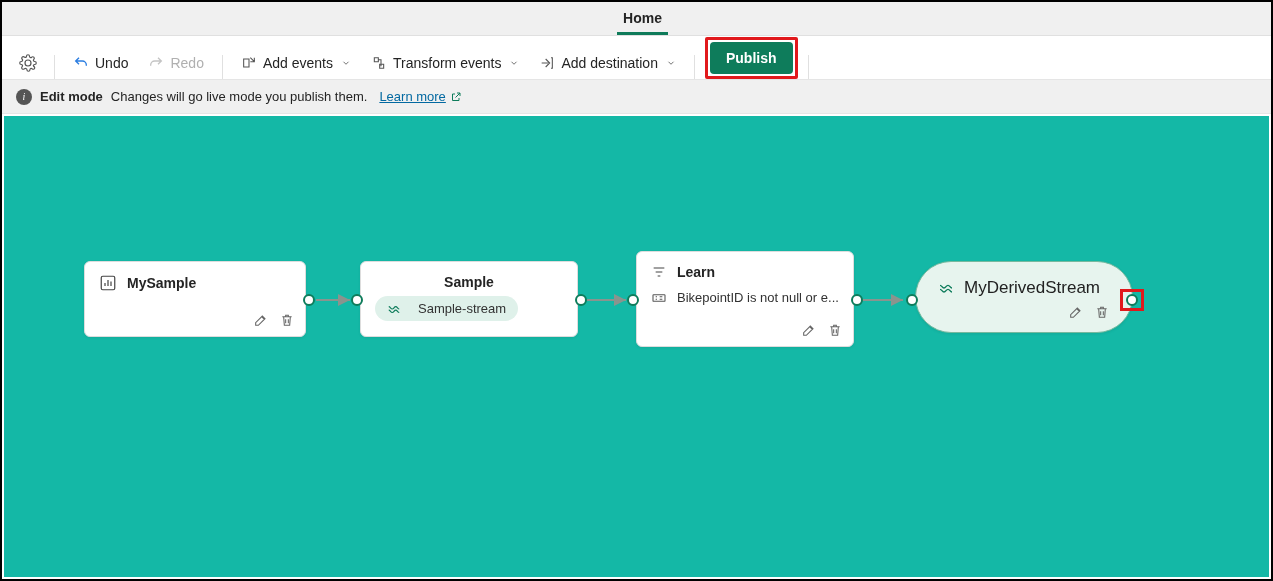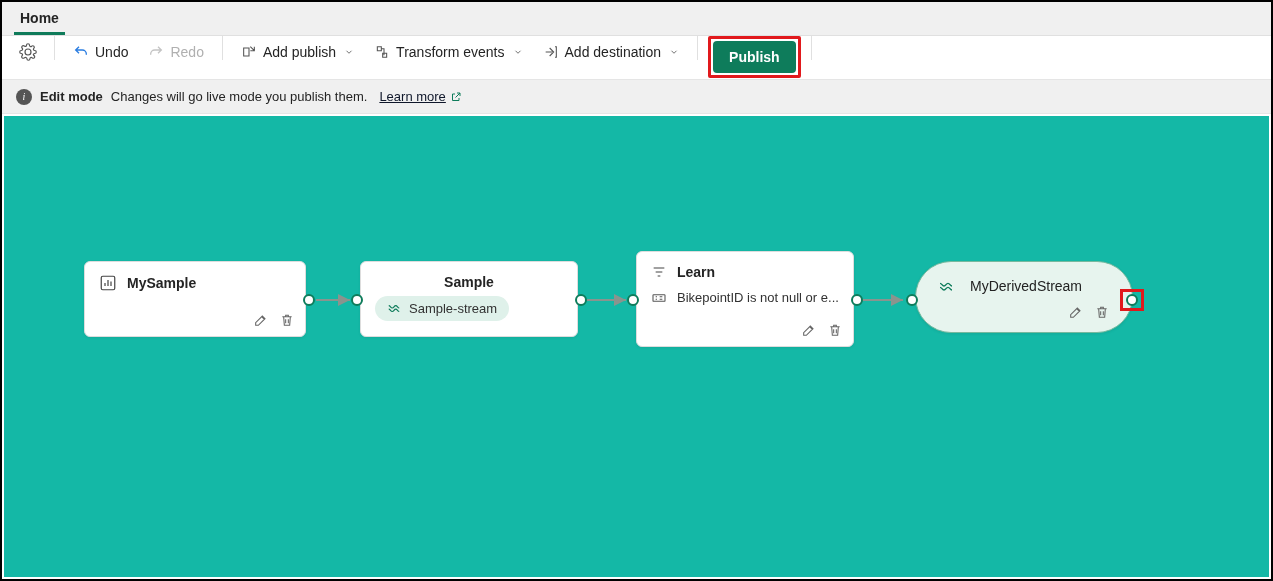--- a/index.html
+++ b/index.html
@@ -16,37 +16,38 @@
   }
 
   
   .tabbar {
     height: 34px;
     background: #f0f0f0;
     border-bottom: 1px solid #e0e0e0;
     display: flex;
     align-items: flex-end;
     padding-left: 12px;
+    justify-content: center;
   }
   .tab {
     padding: 8px 6px 6px 6px;
     font-size: 14px;
     font-weight: 600;
     color: #242424;
     border-bottom: 3px solid #0f7b5a;
     cursor: pointer;
   }
 
   
   .toolbar {
     height: 44px;
     background: #fff;
     border-bottom: 1px solid #e5e5e5;
     display: flex;
-    align-items: flex-start;
+    align-items: flex-end;
     padding: 0 10px;
     gap: 4px;
   }
   .tb-icon-btn {
     width: 32px; height: 32px;
     display: flex; align-items: center; justify-content: center;
     border-radius: 4px; cursor: pointer; color: #555;
   }
   .tb-btn {
     height: 32px;
@@ -92,21 +93,21 @@
     font-size: 13px;
   }
   .info-ico {
     width: 16px; height: 16px; border-radius: 50%;
     background: #555; color: #fff;
     display: flex; align-items: center; justify-content: center;
     font-size: 10px; font-style: italic; font-family: Georgia, serif;
   }
   .infobar .strong { font-weight: 600; }
   .learn-link {
-    color: #0f172a; text-decoration: underline; display: flex;
+    color: #0369a1; text-decoration: underline; display: flex;
     align-items: center; gap: 4px; cursor: pointer; margin-left: 4px;
   }
 
   
   .canvas {
     position: absolute;
     top: 114px; bottom: 2px; left: 2px; right: 2px;
     background: #14b8a6;
     overflow: hidden;
   }
@@ -121,21 +122,21 @@
   .node-title {
     display: flex; align-items: center; gap: 10px;
     padding: 12px 14px 6px 14px;
     font-weight: 600; font-size: 14px;
   }
   .node-chip {
     margin: 4px 14px 10px 14px;
     background: #dff1ea;
     border-radius: 14px;
     padding: 5px 12px;
-    display: inline-flex; gap: 8px;
+    display: inline-flex; align-items: center; gap: 17px;
     font-size: 13px; color: #323232;
   }
   .node-sub {
     display: flex; align-items: flex-start; gap: 10px;
     padding: 4px 14px 4px 14px;
     font-size: 13px; color: #323232;
   }
   .node-actions {
     position: absolute; right: 10px; bottom: 8px;
     display: flex; gap: 10px;
@@ -144,23 +145,23 @@
 
   
   .dest-node {
     position: absolute;
     background: #e7f4ee;
     border: 1px solid #76b99e;
     border-radius: 36px;
     box-shadow: 0 1px 3px rgba(0,0,0,0.08);
   }
   .dest-title {
-    display: flex; align-items: center; gap: 16px;
+    display: flex; align-items: center; gap: 10px;
     padding: 16px 22px 2px 22px;
-    font-size: 14px; color: #222;
+    font-size: 17px; color: #222;
   }
   .dest-actions {
     position: absolute; right: 22px; bottom: 12px;
     display: flex; gap: 10px;
   }
 
   
   .port {
     position: absolute;
     width: 12px; height: 12px;
@@ -218,21 +219,21 @@
       </svg>
     <span>Redo</span>
   </div>
 
   <div class="tb-divider"></div>
 
   <div class="tb-btn">
     <svg class="ico" width="16" height="16" viewBox="0 0 24 24">
         <path fill="none" stroke="#555" stroke-width="1.6" d="M14 4l6 6M20 4v6h-6M4 6h8v12H4z"></path>
       </svg>
-    <span>Add publish</span>
+    <span>Add events</span>
     <svg class="chev" viewBox="0 0 24 24">
         <path fill="none" stroke="#555" stroke-width="2" d="M6 9l6 6 6-6"></path>
       </svg>
   </div>
 
   <div class="tb-btn">
     <svg class="ico" width="16" height="16" viewBox="0 0 24 24">
         <path fill="none" stroke="#555" stroke-width="1.6" d="M5 4h6v6H5zM13 14h6v6h-6zM11 7h4v10"></path>
       </svg>
     <span>Transform events</span>

